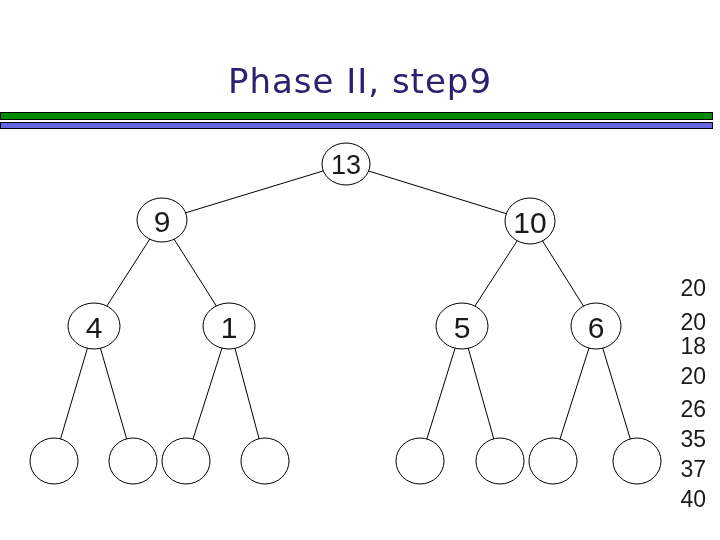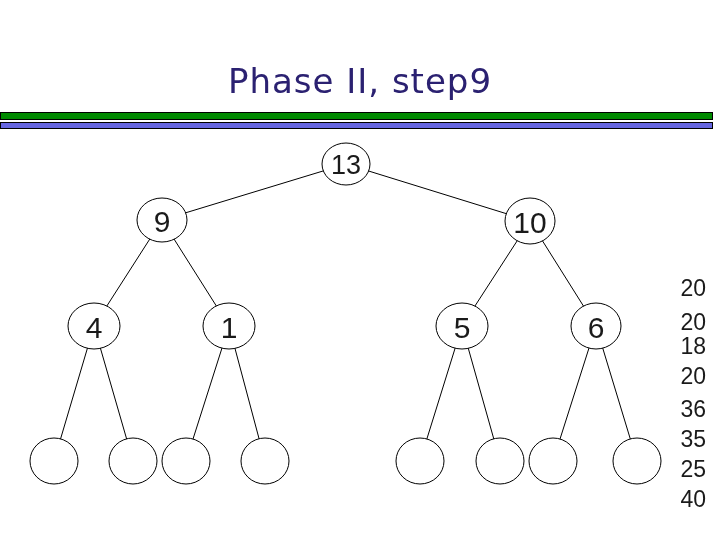--- a/index.html
+++ b/index.html
@@ -111,19 +111,19 @@
     <text class="node-label" x="229" y="327">1</text>
     <text class="node-label" x="462" y="327">5</text>
     <text class="node-label" x="596" y="327">6</text>
   </svg>
 
   <div class="side-list">
     <div class="side-num" style="top:277px">20</div>
     <div class="side-num" style="top:311px">20</div>
     <div class="side-num" style="top:335px">18</div>
     <div class="side-num" style="top:365px">20</div>
-    <div class="side-num" style="top:398px">36</div>
+    <div class="side-num" style="top:398px">26</div>
     <div class="side-num" style="top:428px">35</div>
-    <div class="side-num" style="top:458px">25</div>
+    <div class="side-num" style="top:458px">37</div>
     <div class="side-num" style="top:488px">40</div>
   </div>
 
 </div>
 
 </body></html>

